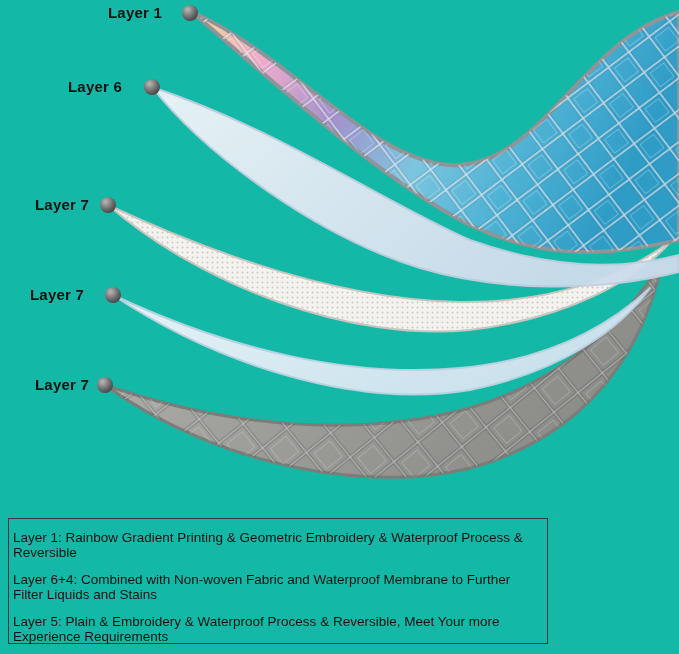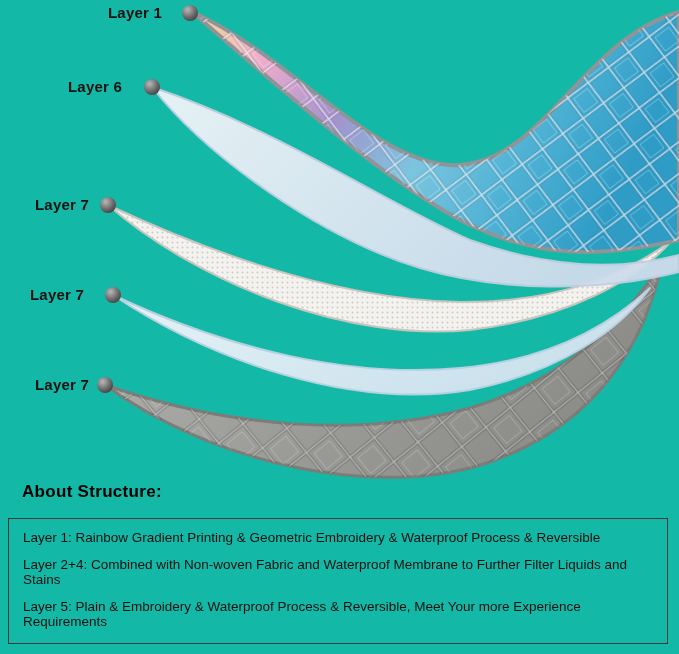--- a/index.html
+++ b/index.html
@@ -23,24 +23,24 @@
     position:absolute;
     left:22px;top:482px;
     font-size:17px;
     font-weight:bold;
     color:#000;
     letter-spacing:0.3px;
   }
   .desc-box{
     position:absolute;
     left:8px;top:518px;
-    width:660px;height:126px;
+    width:540px;height:126px;
     border:1.5px solid #3a3a3a;
     box-sizing:border-box;
-    padding:11px 8px 0 14px;
+    padding:11px 8px 0 4px;
   }
   .desc-box p{
     margin:0 0 12px 0;
     font-size:13.5px;
     line-height:15px;
     color:#111;
   }
 </style>
 </head>
 <body>
@@ -129,21 +129,20 @@
       <circle cx="105" cy="385" r="8" fill="url(#dotg)"></circle>
     </g>
   </svg>
 
   <div class="layer-label" style="left:108px;top:4px;">Layer 1</div>
   <div class="layer-label" style="left:68px;top:78px;">Layer 6</div>
   <div class="layer-label" style="left:35px;top:196px;">Layer 7</div>
   <div class="layer-label" style="left:30px;top:286px;">Layer 7</div>
   <div class="layer-label" style="left:35px;top:376px;">Layer 7</div>
 
-  <div class="about-heading">About Structure:</div>
 
   <div class="desc-box">
     <p>Layer 1: Rainbow Gradient Printing &amp; Geometric Embroidery &amp; Waterproof Process &amp; Reversible</p>
-    <p>Layer 2+4: Combined with Non-woven Fabric and Waterproof Membrane to Further Filter Liquids and Stains</p>
+    <p>Layer 6+4: Combined with Non-woven Fabric and Waterproof Membrane to Further Filter Liquids and Stains</p>
     <p>Layer 5: Plain &amp; Embroidery &amp; Waterproof Process &amp; Reversible, Meet Your more Experience Requirements</p>
   </div>
 
 </div>
 
 </body></html>

